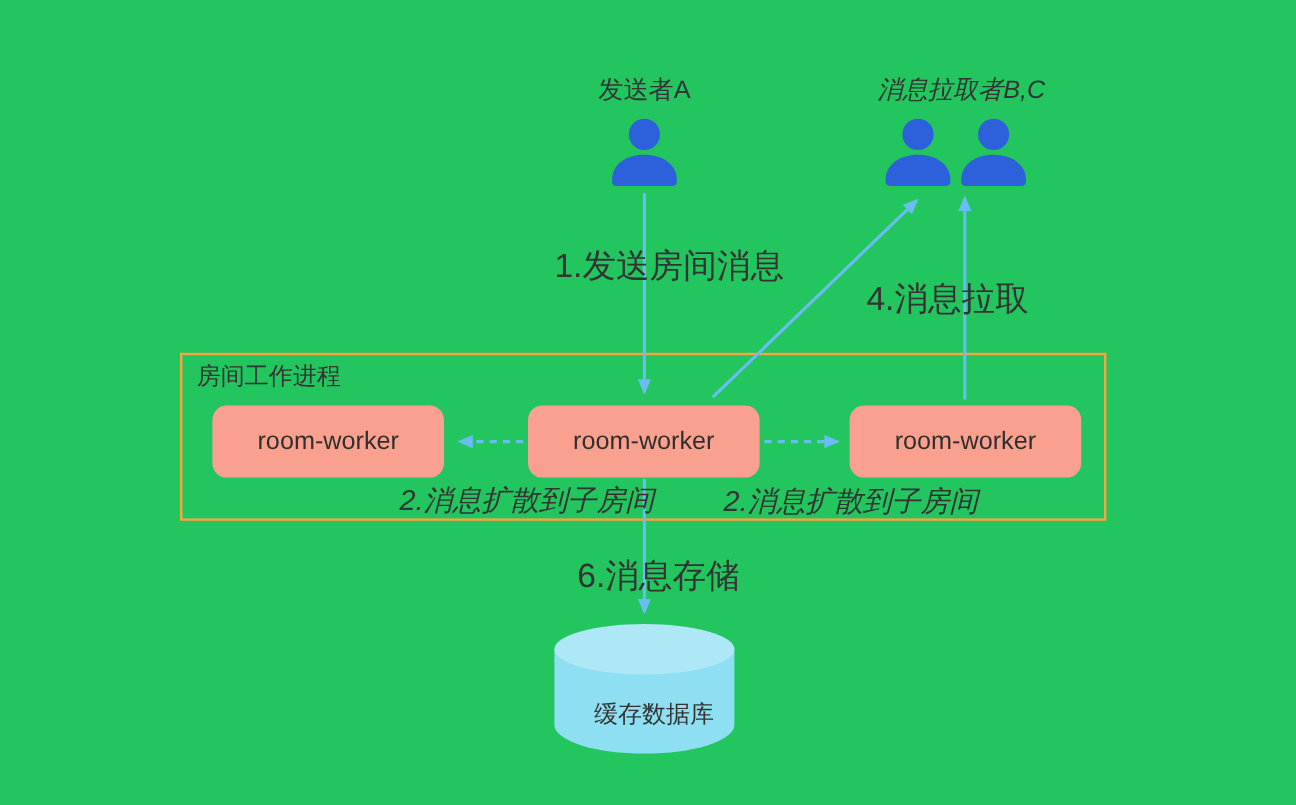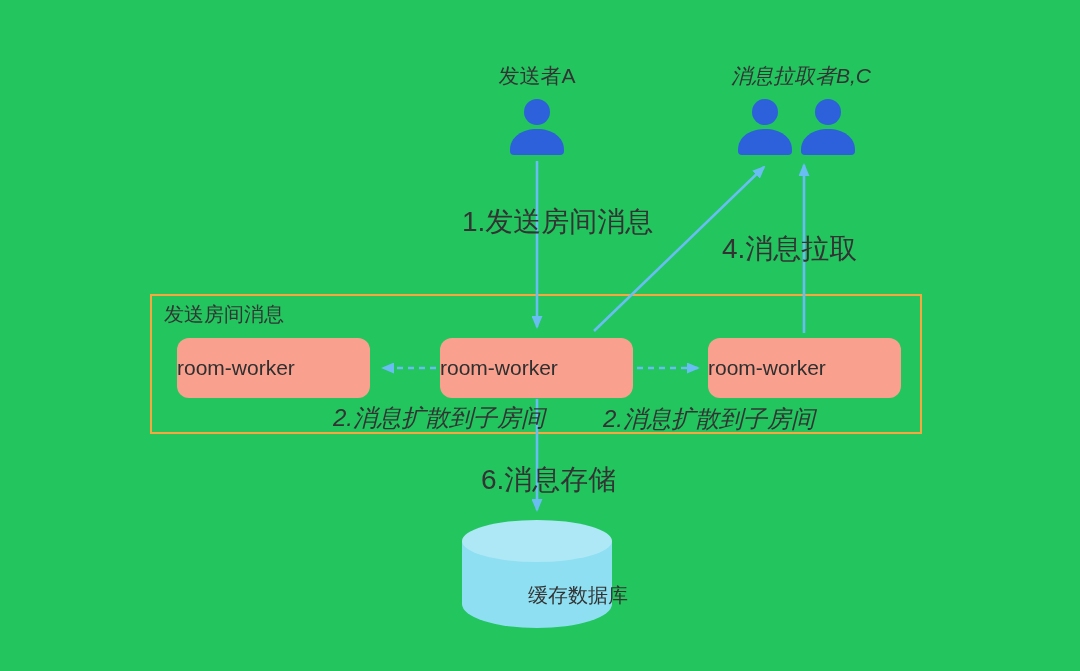--- a/index.html
+++ b/index.html
@@ -54,21 +54,21 @@
   }
 
   .worker-box {
     position: absolute;
     top: 338px;
     width: 193px; height: 60px;
     background: #f9a18e;
     border-radius: 12px;
     display: flex;
     align-items: center;
-    justify-content: flex-start;
+    justify-content: center;
     font-size: 21px;
     color: #2f2f2f;
   }
   .worker-left   { left: 177px; }
   .worker-center { left: 440px; }
   .worker-right  { left: 708px; }
 
   .cylinder {
     position: absolute;
     left: 462px; top: 520px;
@@ -85,21 +85,21 @@
     position: absolute;
     left: 0; top: 0;
     width: 150px; height: 42px;
     background: #aee8f6;
     border-radius: 50%;
   }
   .cylinder-label {
     position: absolute;
     left: 0; top: 62px;
     width: 166px;
-    text-align: right;
+    text-align: center;
     font-size: 20px;
     color: #333333;
   }
 </style>
 </head>
 <body>
 
 <div class="stage">
 
   <div class="label actor-label" style="left:427px; top:63px;">发送者A</div>
@@ -118,21 +118,21 @@
     </svg>
   </div>
   <div class="person-icon" style="left:800px; top:99px;">
     <svg viewBox="0 0 56 58" xmlns="http://www.w3.org/2000/svg">
       <circle cx="28" cy="13" r="13" fill="#2c61db"></circle>
       <path d="M1,51 C1,38 13,30 28,30 C43,30 55,38 55,51 L55,52 Q55,56 51,56 L5,56 Q1,56 1,52 Z" fill="#2c61db"></path>
     </svg>
   </div>
 
   <div class="container-box"></div>
-  <div class="label container-title">发送房间消息</div>
+  <div class="label container-title">房间工作进程</div>
 
   <svg class="arrow-layer" viewBox="0 0 1080 671" xmlns="http://www.w3.org/2000/svg">
     <defs>
       <marker id="ah" markerUnits="userSpaceOnUse" markerWidth="13" markerHeight="11" refX="11" refY="5.5" orient="auto">
         <path d="M0,0 L13,5.5 L0,11 Z" fill="#69bdf2"></path>
       </marker>
     </defs>
 
     <line x1="537" y1="161" x2="537" y2="327" stroke="#69bdf2" stroke-width="2.6" marker-end="url(#ah)"></line>
 

